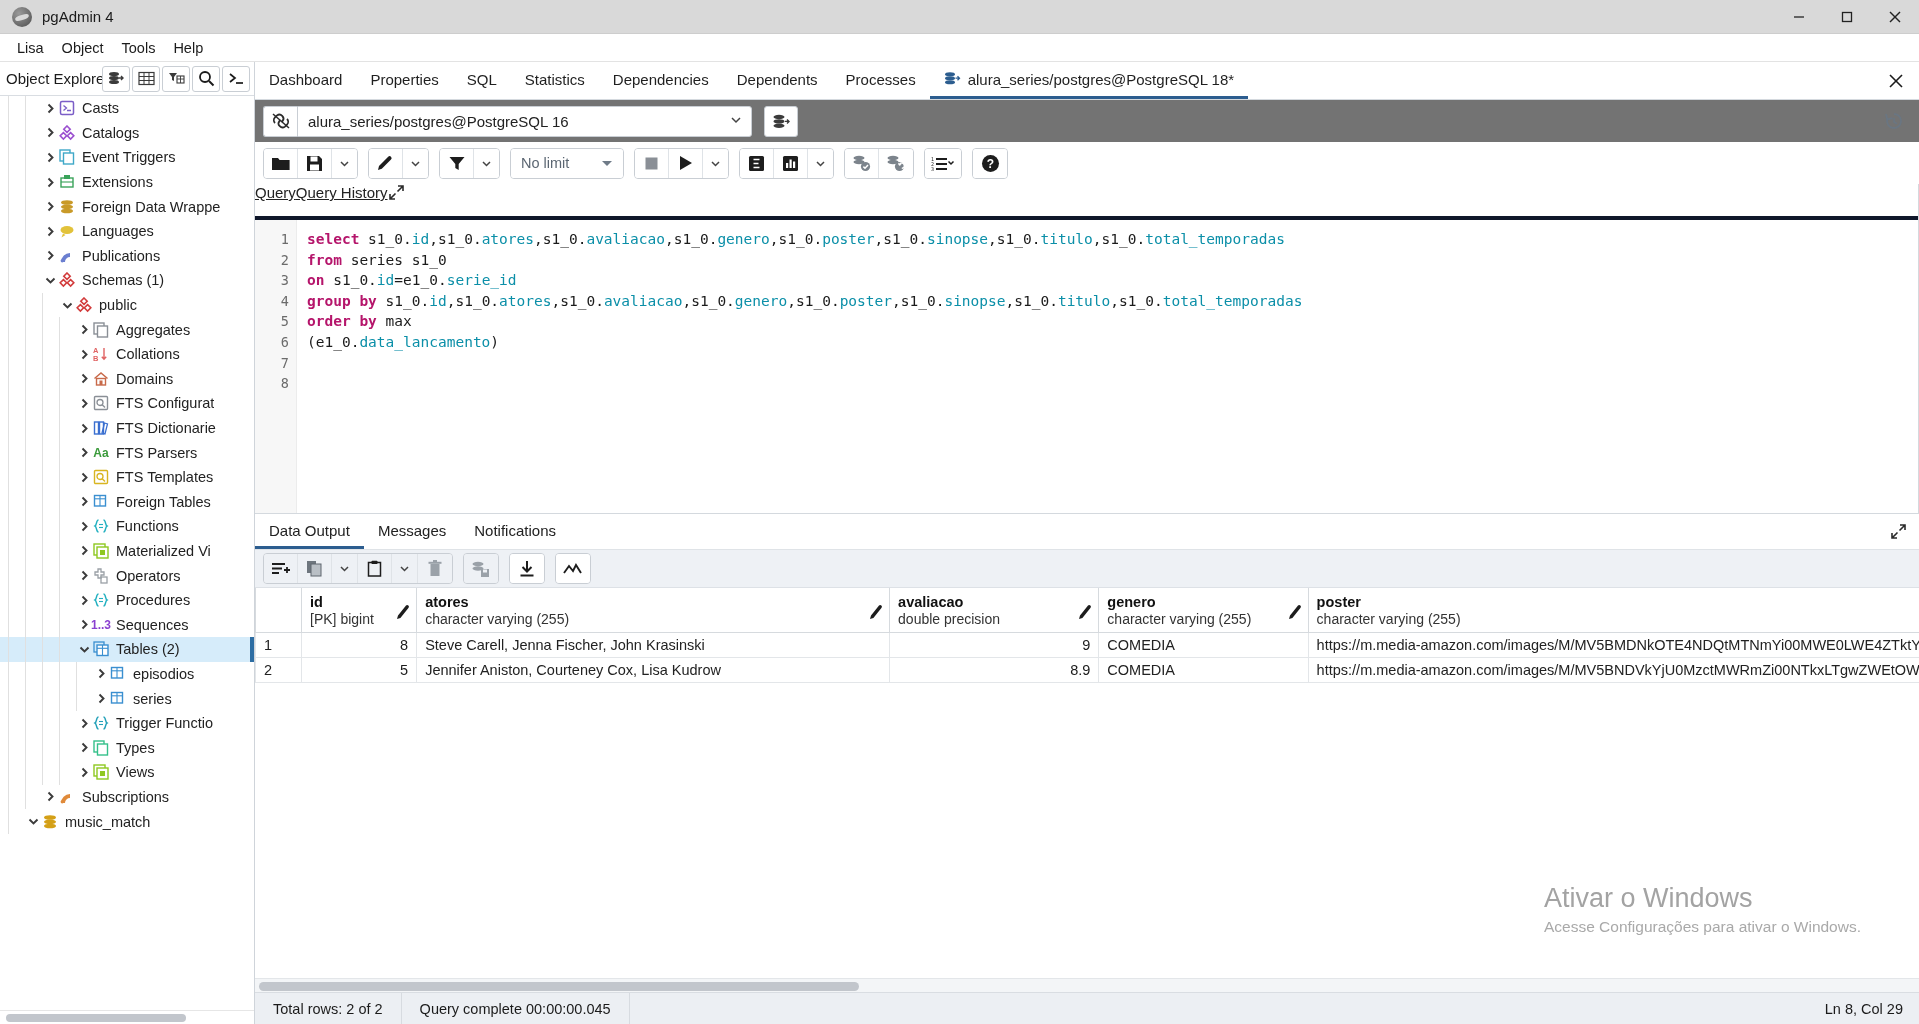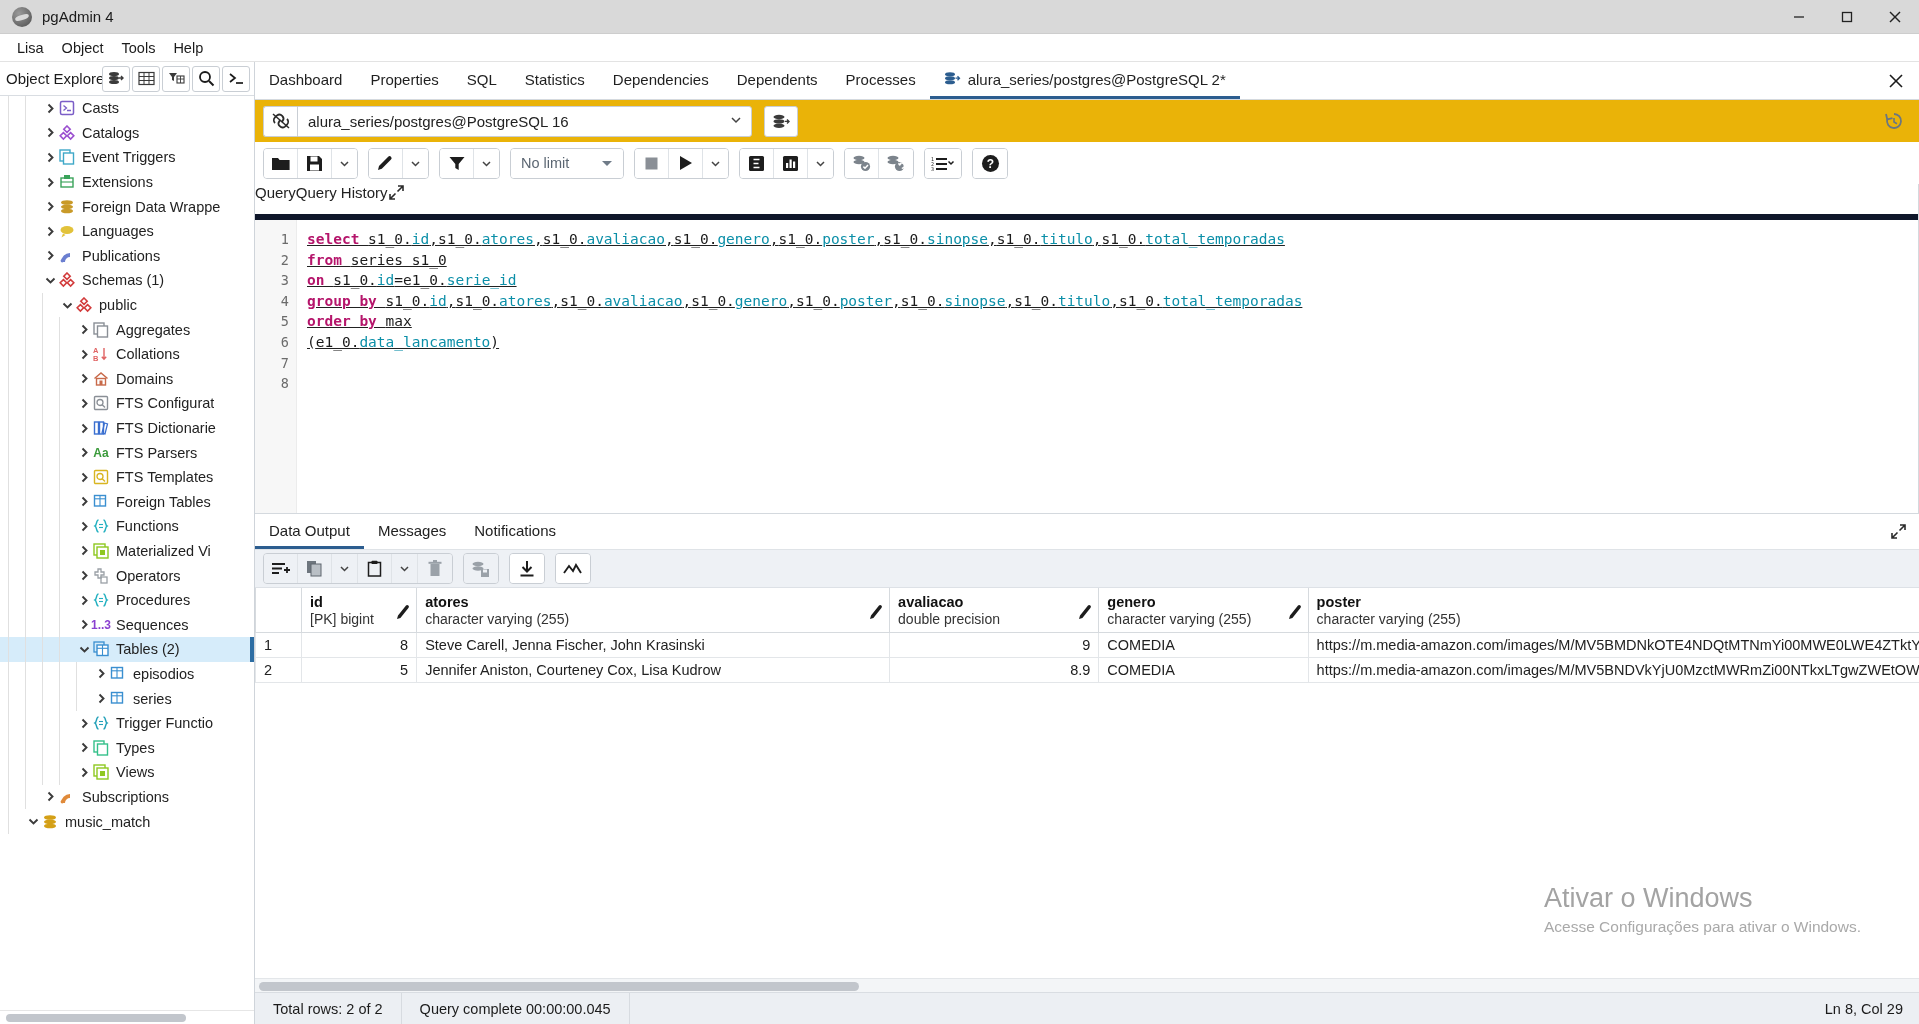--- a/index.html
+++ b/index.html
@@ -200,21 +200,21 @@
     display: flex; align-items: center; justify-content: center;
   }
 
   
   .connbar {
     height: 42px;
     display: flex;
     align-items: center;
     padding: 0 8px;
     gap: 6px;
-    background: #eab308;
+    background: #737373;
   }
   .conn-icon-box {
     width: 34px; height: 31px;
     border: 1px solid #c9ced4;
     border-right: none;
     border-radius: 3px 0 0 3px;
     display: flex; align-items: center; justify-content: center;
     background: #fff;
   }
   .conn-select {
@@ -281,21 +281,21 @@
     border-bottom: 1px solid #d4d9de;
   }
   .editor-wrap {
     flex: 1 1 auto;
     min-width: 0;
     display: flex;
     flex-direction: column;
     border-right: 1px solid #d4d9de;
     position: relative;
   }
-  .qtabs-inner { display: flex; align-items: stretch; height: 36px; border-bottom: 6px solid #0f172a; }
+  .qtabs-inner { display: flex; align-items: stretch; height: 36px; border-bottom: 4px solid #0f172a; text-decoration: underline; }
   .code {
     flex: 1 1 auto;
     display: flex;
     font-family: "DejaVu Sans Mono", "Liberation Mono", monospace;
     font-size: 14.5px;
     overflow: hidden;
     background: #fff;
   }
   .gutter {
     width: 42px;
@@ -306,21 +306,20 @@
     text-align: right;
     color: #6b6b6b;
     font-size: 13.5px;
   }
   .gutter div { height: 20.6px; line-height: 20.6px; padding-right: 7px; }
   .codelines {
     flex: 1 1 auto;
     padding: 9px 0 0 10px;
     overflow: hidden;
     white-space: nowrap;
-    text-decoration: underline;
   }
   .codelines div { height: 20.6px; line-height: 20.6px; }
   .kw  { color: #b5156b; font-weight: bold; }
   .id  { color: #1b1b1b; }
   .fld { color: #0b8fa8; }
   .pun { color: #1b1b1b; }
   .num { color: #b57c2a; }
 
   .scratchpad {
     width: 205px;
@@ -1141,21 +1140,21 @@
         </div>
         <div class="tab active">
           <span class="dbicon">
             <svg width="17" height="16" viewBox="0 0 17 16">
               <ellipse cx="6" cy="3.2" rx="5" ry="2" fill="#2c5d8f"></ellipse>
               <ellipse cx="6" cy="7.2" rx="5" ry="2" fill="#2c5d8f"></ellipse>
               <ellipse cx="6" cy="11.2" rx="5" ry="2" fill="#2c5d8f"></ellipse>
               <path d="M11.5 7.2 h4 M13.5 5.2 l2 2 -2 2" stroke="#2c5d8f" stroke-width="1.3" fill="none"></path>
             </svg>
           </span>
-          <span>alura_series/postgres@PostgreSQL 2*</span>
+          <span>alura_series/postgres@PostgreSQL 18*</span>
         </div>
         <div class="close-x">
           <svg width="18" height="18" viewBox="0 0 18 18">
             <line x1="3" y1="3" x2="15" y2="15" stroke="#1b1b1b" stroke-width="1.6"></line>
             <line x1="15" y1="3" x2="3" y2="15" stroke="#1b1b1b" stroke-width="1.6"></line>
           </svg>
         </div>
       </div>
 
     <div class="connbar">

